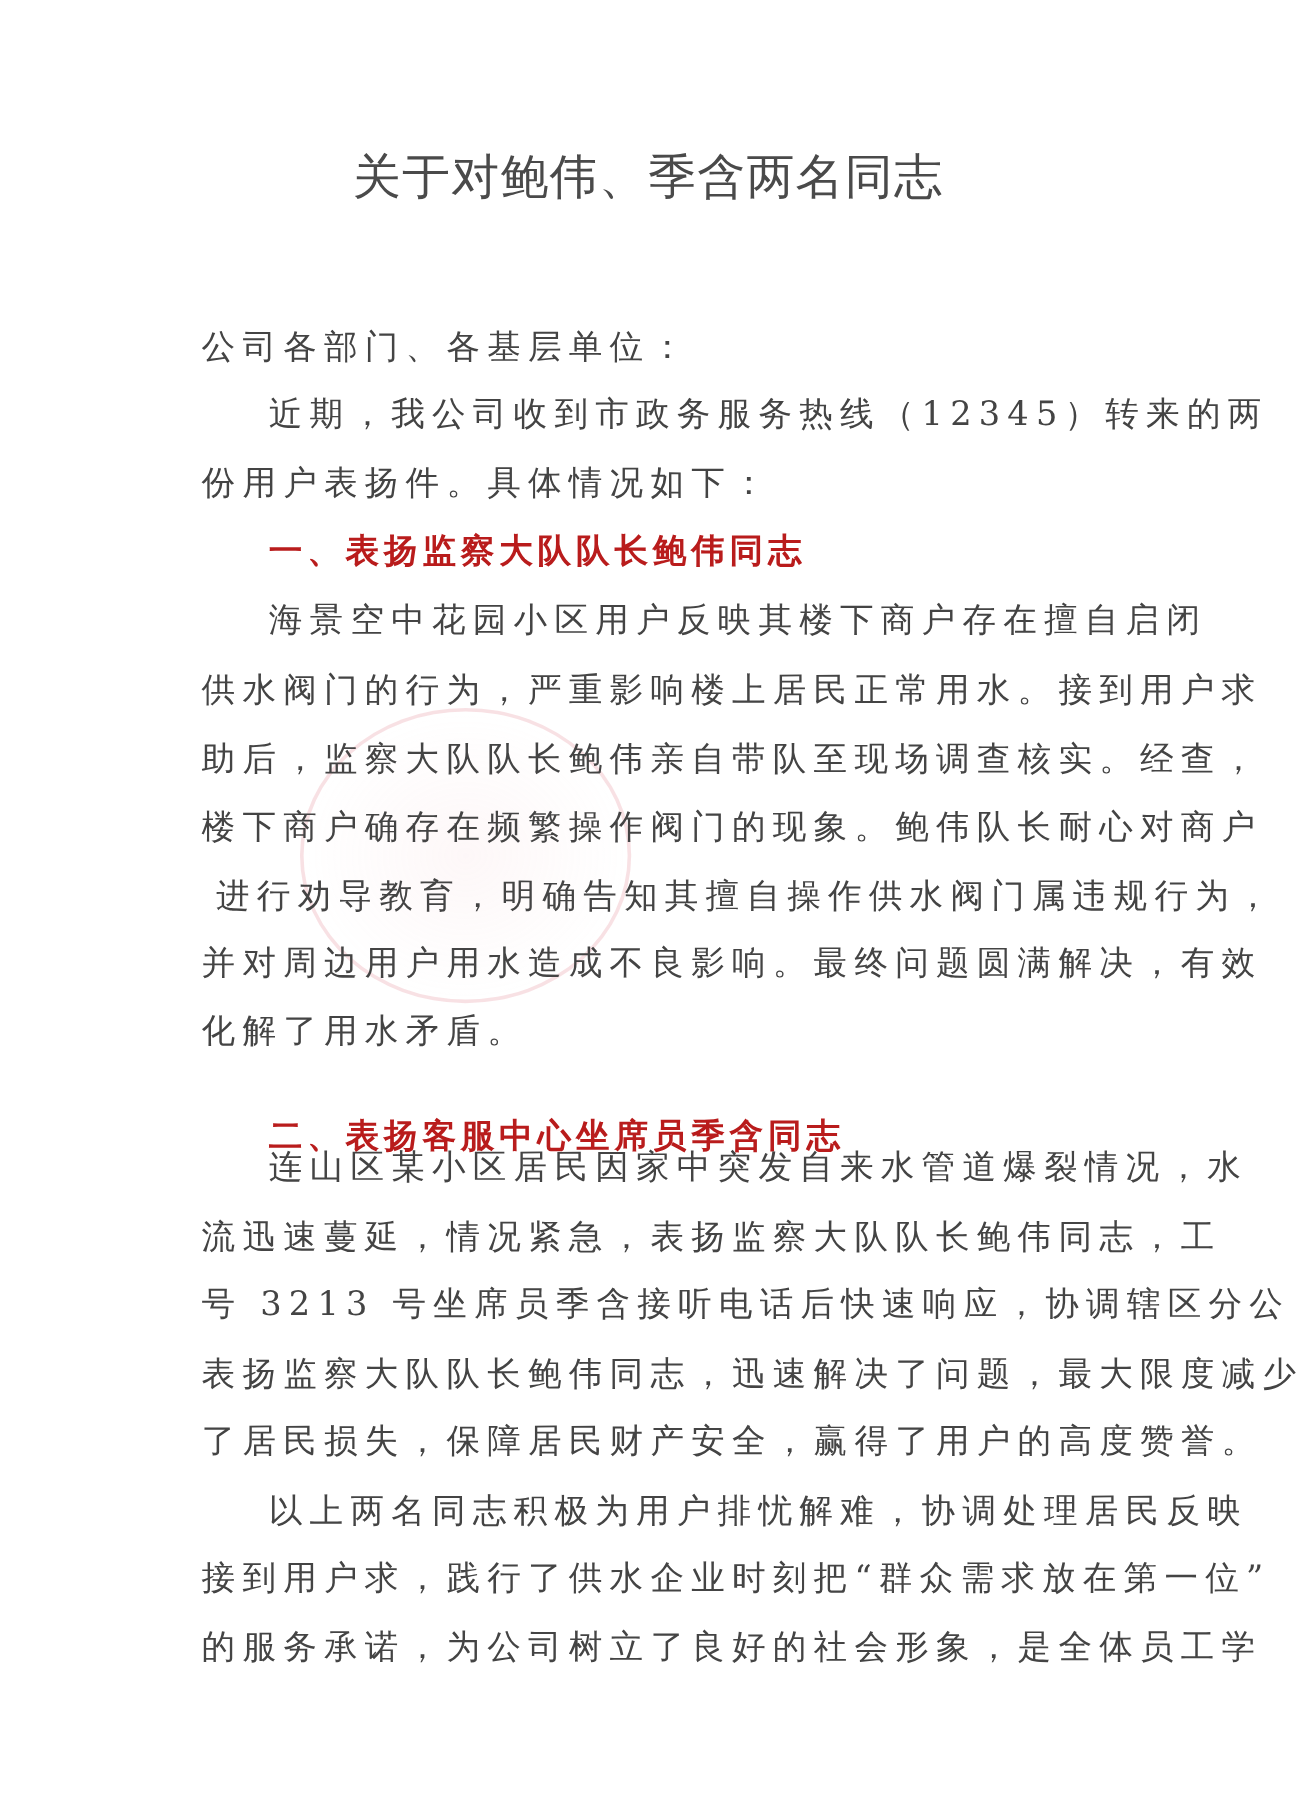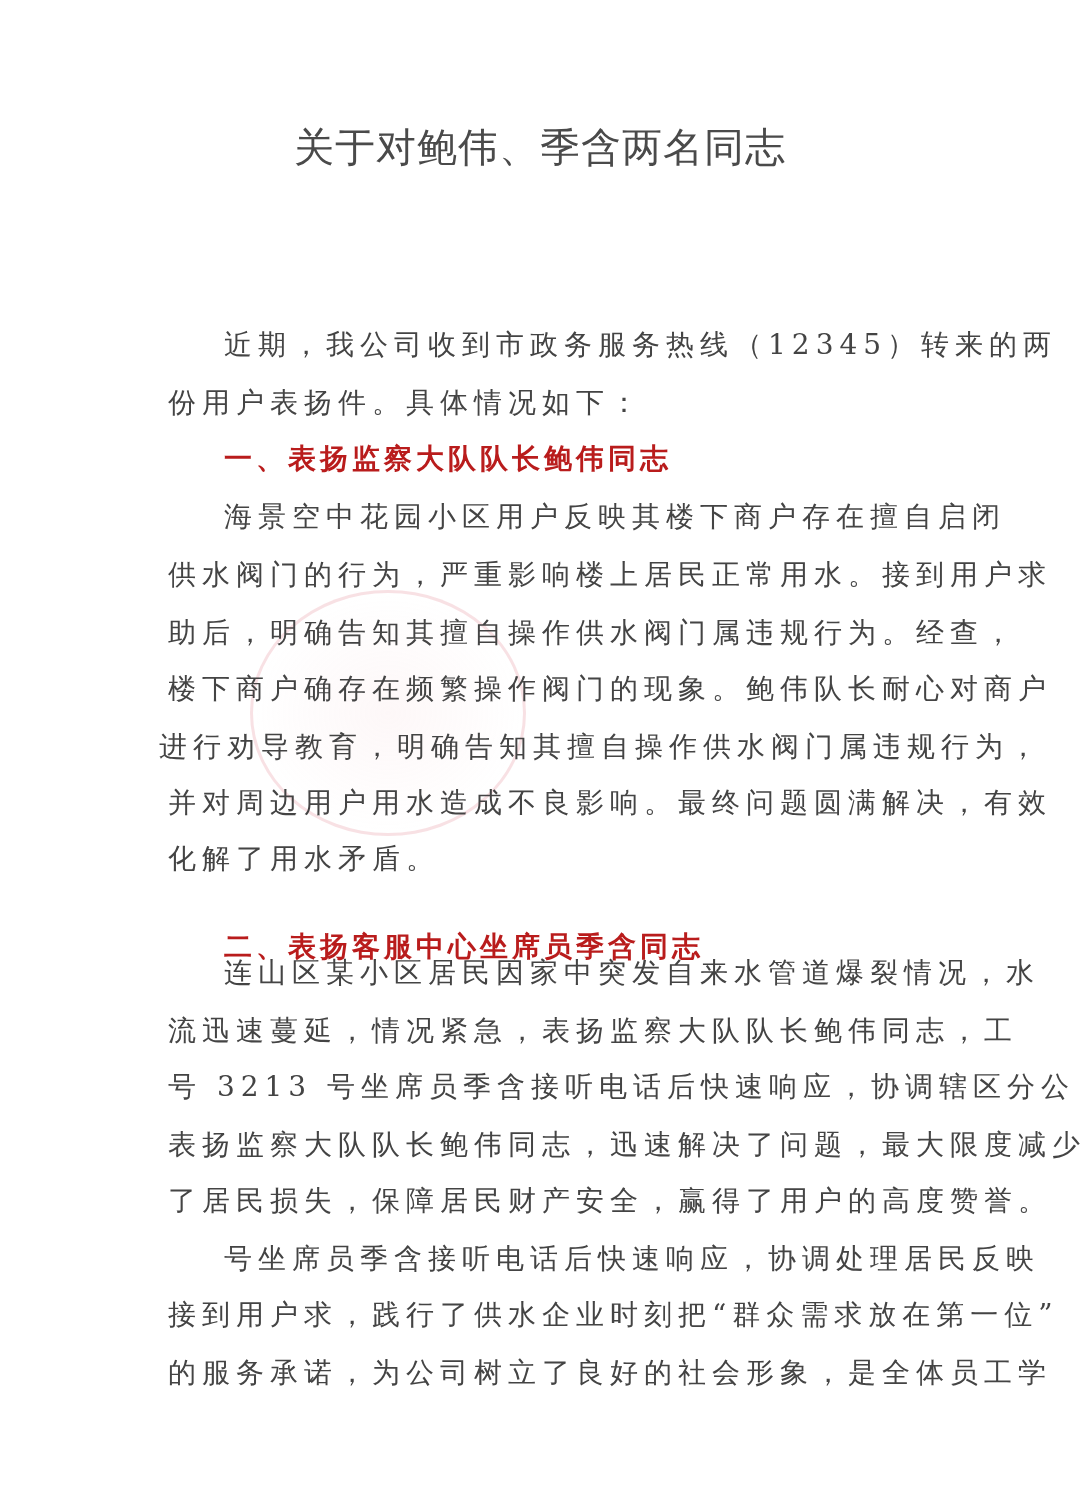--- a/index.html
+++ b/index.html
@@ -32,35 +32,36 @@
   .line.heading { font-weight: bold; color: #b91c1c; letter-spacing: 4px; }
 </style>
 </head>
 <body>
 
 <div class="page">
   <div class="seal-ghost"></div>
 
   <div class="title l1">关于对鲍伟、季含两名同志</div>
 
+  <div class="line" style="top:270px;">公司各部门、各基层单位：</div>
 
   <div id="body-lines">
       <div class="line" style="top: 326px; left: 224px;">近期，我公司收到市政务服务热线（12345）转来的两</div>
       <div class="line" style="top: 384px; left: 168px;">份用户表扬件。具体情况如下：</div>
       <div class="line heading" style="top: 440px; left: 224px;">一、表扬监察大队队长鲍伟同志</div>
       <div class="line" style="top: 498px; left: 224px;">海景空中花园小区用户反映其楼下商户存在擅自启闭</div>
       <div class="line" style="top: 556px; left: 168px;">供水阀门的行为，严重影响楼上居民正常用水。接到用户求</div>
-      <div class="line" style="top: 614px; left: 168px;">助后，明确告知其擅自操作供水阀门属违规行为。经查，</div>
+      <div class="line" style="top: 614px; left: 168px;">助后，监察大队队长鲍伟亲自带队至现场调查核实。经查，</div>
       <div class="line" style="top: 670px; left: 168px;">楼下商户确存在频繁操作阀门的现象。鲍伟队长耐心对商户</div>
-      <div class="line" style="top: 728px; left: 159px;">进行劝导教育，明确告知其擅自操作供水阀门属违规行为，</div>
+      <div class="line" style="top: 728px; left: 180px;">进行劝导教育，明确告知其擅自操作供水阀门属违规行为，</div>
       <div class="line" style="top: 784px; left: 168px; text-align: right;">并对周边用户用水造成不良影响。最终问题圆满解决，有效</div>
       <div class="line" style="top: 840px; left: 168px;">化解了用水矛盾。</div>
       <div class="line heading" style="top: 928px; left: 224px;">二、表扬客服中心坐席员季含同志</div>
       <div class="line" style="top: 954px; left: 224px;">连山区某小区居民因家中突发自来水管道爆裂情况，水</div>
       <div class="line" style="top: 1012px; left: 168px;">流迅速蔓延，情况紧急，表扬监察大队队长鲍伟同志，工</div>
       <div class="line" style="top: 1068px; left: 168px;">号 3213 号坐席员季含接听电话后快速响应，协调辖区分公</div>
       <div class="line" style="top: 1126px; left: 168px;">表扬监察大队队长鲍伟同志，迅速解决了问题，最大限度减少</div>
       <div class="line" style="top: 1182px; left: 168px;">了居民损失，保障居民财产安全，赢得了用户的高度赞誉。</div>
-      <div class="line" style="top: 1240px; left: 224px;">号坐席员季含接听电话后快速响应，协调处理居民反映</div>
+      <div class="line" style="top: 1240px; left: 224px;">以上两名同志积极为用户排忧解难，协调处理居民反映</div>
       <div class="line" style="top: 1296px; left: 168px;">接到用户求，践行了供水企业时刻把“群众需求放在第一位”</div>
       <div class="line" style="top: 1354px; left: 168px;">的服务承诺，为公司树立了良好的社会形象，是全体员工学</div>
     </div>
 </div>
 
 </body></html>

